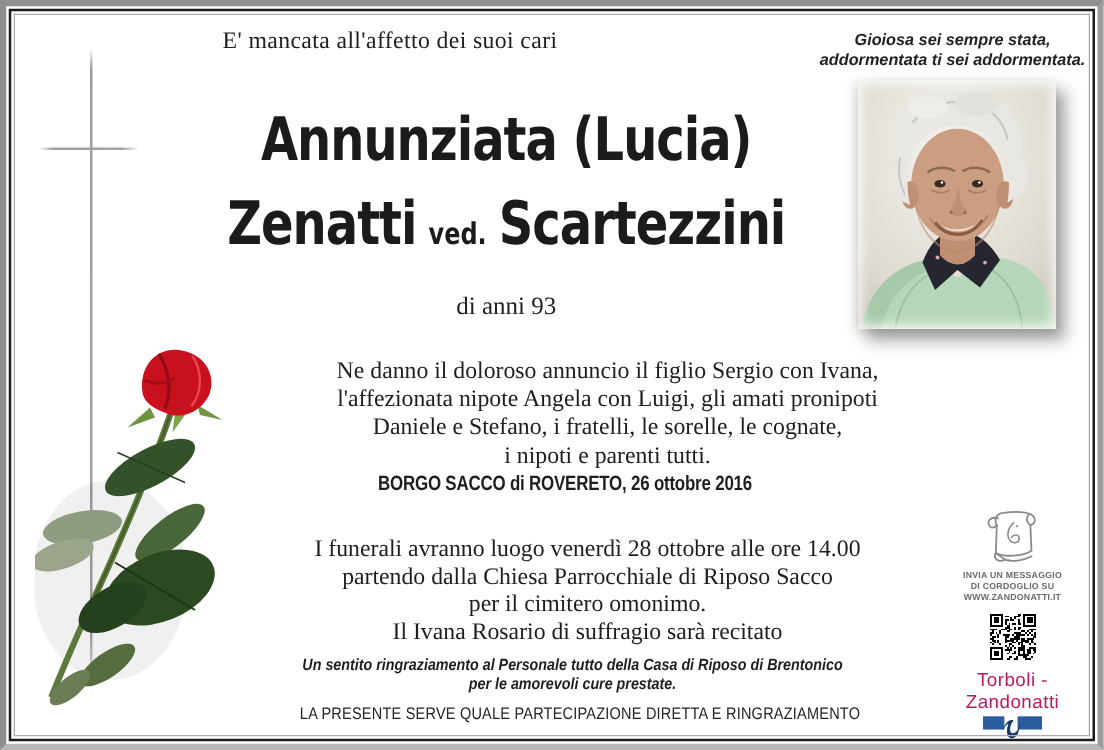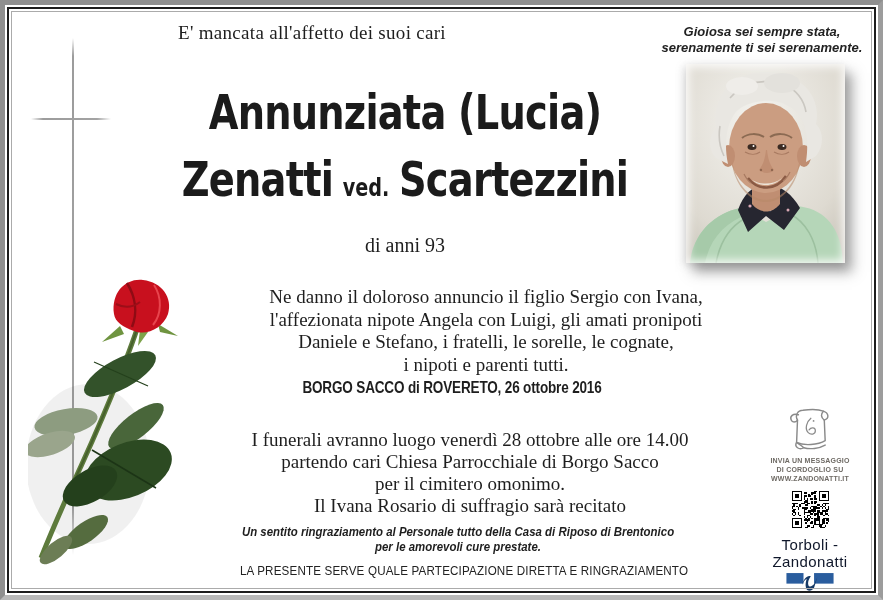--- a/index.html
+++ b/index.html
@@ -38,21 +38,21 @@
   
   .photo{position:absolute;left:686px;top:64px;width:159px;height:199px;z-index:3;
     box-shadow:7px 9px 12px rgba(70,70,70,.5), -2px 2px 8px rgba(120,120,120,.25);}
   .photo .vignette{position:absolute;inset:0;box-shadow:inset 0 0 9px 3px rgba(255,255,255,.85);pointer-events:none;}
 
   
   .agency{position:absolute;left:748px;top:404px;width:124px;text-align:center;z-index:3;}
   .agency .scroll{display:block;margin:0 auto 2px auto;}
   .agency .msg{font-family:"Liberation Sans",sans-serif;font-weight:700;font-size:7px;line-height:9px;color:#6e6a64;letter-spacing:.2px;}
   .agency .qr-wrap{margin:8px auto 0 auto;width:37px;height:37px;}
-  .agency .agency-name{margin-top:8px;font-family:"Liberation Sans",sans-serif;font-size:15px;color:#0f172a;letter-spacing:.4px;}
+  .agency .agency-name{margin-top:8px;font-family:"Liberation Sans",sans-serif;font-size:15px;color:#be185d;letter-spacing:.4px;}
   .agency .logo{display:block;margin:1px auto 0 auto;}
   .agency .phone{margin-top:2px;font-family:"Liberation Sans",sans-serif;font-size:7.5px;color:#a39d94;letter-spacing:.3px;}
   .agency .phone span{margin:0 4px;}
 </style>
 </head>
 <body>
 
 <div class="frame-outer"></div>
 <div class="frame-black"></div>
 <div class="frame-thin"></div>
@@ -85,21 +85,21 @@
   <path d="M86,40 C83,18 98,4 115,6 C134,8 145,24 140,40 C135,54 119,62 106,57 C95,53 87,48 86,40 Z" fill="#c8101e"></path>
   <path d="M99,9 C107,22 110,38 104,53" stroke="#8f0b14" stroke-width="2.5" fill="none"></path>
   <path d="M126,11 C134,23 134,40 125,51" stroke="#e8454e" stroke-width="2" fill="none"></path>
   <path d="M88,30 C96,34 104,34 112,28" stroke="#9c0e18" stroke-width="2" fill="none"></path>
 </svg>
 
 <div class="centered intro">E' mancata all'affetto dei suoi cari</div>
 
 <div class="centered epigraph">
   <div>Gioiosa sei sempre stata,</div>
-  <div>serenamente ti sei serenamente.</div>
+  <div>addormentata ti sei addormentata.</div>
 </div>
 
 <div class="photo">
   <svg width="159" height="199" viewBox="0 0 159 199">
     <defs>
       <radialGradient id="pbg" cx="45%" cy="30%" r="90%">
         <stop offset="0%" stop-color="#f4f3ef"></stop>
         <stop offset="65%" stop-color="#dedad1"></stop>
         <stop offset="100%" stop-color="#c1bcb1"></stop>
       </radialGradient>
@@ -162,21 +162,21 @@
   <div>Ne danno il doloroso annuncio il figlio Sergio con Ivana,</div>
   <div>l'affezionata nipote Angela con Luigi, gli amati pronipoti</div>
   <div>Daniele e Stefano, i fratelli, le sorelle, le cognate,</div>
   <div>i nipoti e parenti tutti.</div>
 </div>
 
 <div class="centered place-date">BORGO SACCO di ROVERETO, 26 ottobre 2016</div>
 
 <div class="centered funeral">
   <div>I funerali avranno luogo venerdì 28 ottobre alle ore 14.00</div>
-  <div>partendo cari Chiesa Parrocchiale di Borgo Sacco</div>
+  <div>partendo dalla Chiesa Parrocchiale di Riposo Sacco</div>
   <div>per il cimitero omonimo.</div>
   <div>Il Ivana Rosario di suffragio sarà recitato</div>
 </div>
 
 <div class="centered thanks">
   <div>Un sentito ringraziamento al Personale tutto della Casa di Riposo di Brentonico</div>
   <div>per le amorevoli cure prestate.</div>
 </div>
 
 <div class="centered footer-line">LA PRESENTE SERVE QUALE PARTECIPAZIONE DIRETTA E RINGRAZIAMENTO</div>

